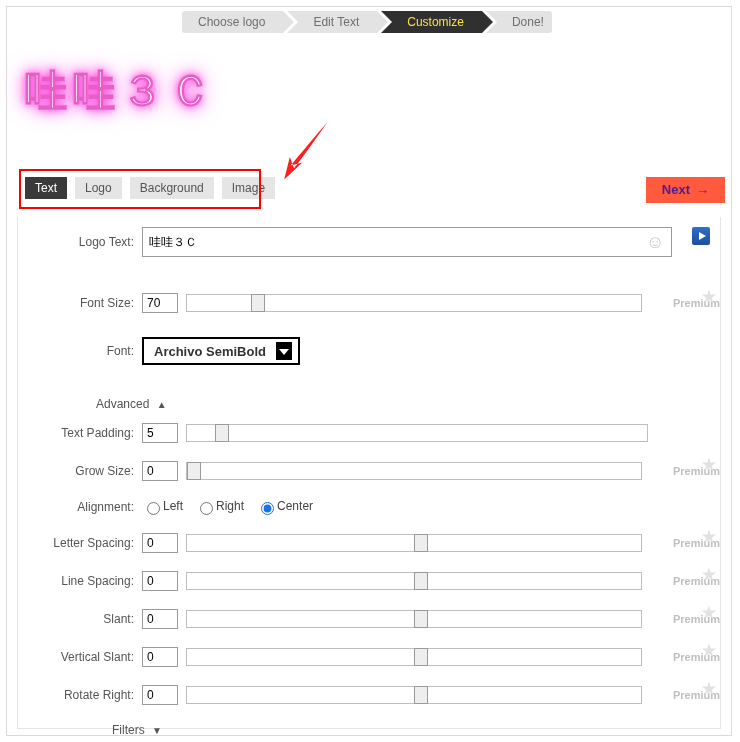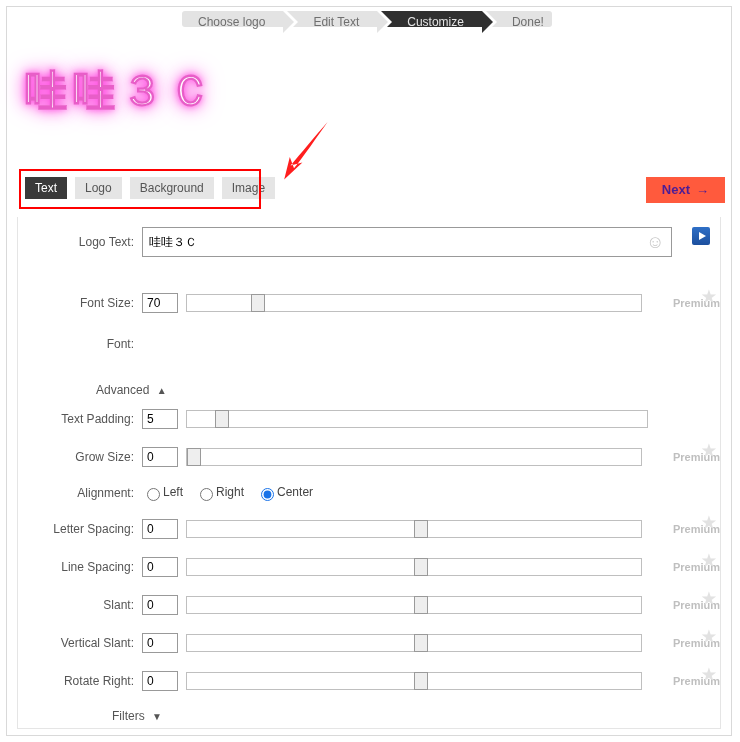--- a/index.html
+++ b/index.html
@@ -1,26 +1,26 @@
 <!DOCTYPE html>
 <html><head>
 <meta charset="utf-8">
 <style>
   html,body{margin:0;padding:0;background:#fff;font-family:Arial, "Helvetica Neue", Helvetica, sans-serif;font-size:12px;color:#333;}
   .wrap{width:740px;height:742px;box-sizing:border-box;padding:6px;position:relative;}
   .panel{width:726px;height:730px;border:1px solid #d9d9d9;position:relative;box-sizing:border-box;}
 
   
   .wizard{display:flex;justify-content:center;padding-top:4px;}
-  .step{position:relative;background:#e3e3e3;color:#6f6f6f;height:16px;line-height:22px;padding:0 18px 0 26px;margin-right:4px;font-size:12px;cursor:default;}
+  .step{position:relative;background:#e3e3e3;color:#6f6f6f;height:22px;line-height:22px;padding:0 18px 0 26px;margin-right:4px;font-size:12px;cursor:default;}
   .step::before{content:"";position:absolute;left:0;top:0;border-top:11px solid transparent;border-bottom:11px solid transparent;border-left:11px solid #fff;}
   .step::after{content:"";position:absolute;right:-11px;top:0;border-top:11px solid transparent;border-bottom:11px solid transparent;border-left:11px solid #e3e3e3;z-index:1;}
   .step.first::before{display:none;}
   .step.first{padding-left:16px;border-radius:3px 0 0 3px;}
-  .step.active{background:#303030;color:#e5e5e5;}
+  .step.active{background:#303030;color:#fde047;}
   .step.active::after{border-left-color:#303030;}
   .step.last::after{border:none;}
   .step.last{border-radius:0 3px 3px 0;padding-right:8px;}
 
   
   .logo-preview{font-family:"Arial Rounded MT Bold", Arial, sans-serif;font-weight:700;font-size:42px;letter-spacing:6px;color:#fff;
     -webkit-text-stroke:1px #e85ec8;
     text-shadow:0 0 6px #ff4de1,0 0 14px #ff4de1,0 0 22px #ff66e6;
     position:absolute;left:18px;top:56px;white-space:nowrap;}
 
@@ -122,20 +122,26 @@
       <div class="slider-track">
         <div class="slider-thumb" style="left:14%"></div>
       </div>
       <div class="prem">Premium</div>
     </div>
 
     <div style="height:12px"></div>
 
     <div class="frow">
       <div class="lbl">Font:</div>
+      <div class="font-sel">
+        <span>Archivo SemiBold</span>
+        <span class="caret-wrap">
+              <span></span>
+            </span>
+      </div>
     </div>
 
     <div style="height:20px"></div>
 
     <div class="frow">
       <div class="lbl" style="width:116px"></div>
       <span class="advanced" style="margin-left:-46px">
         <span>Advanced</span>
         <span class="t">▲</span>
       </span>

